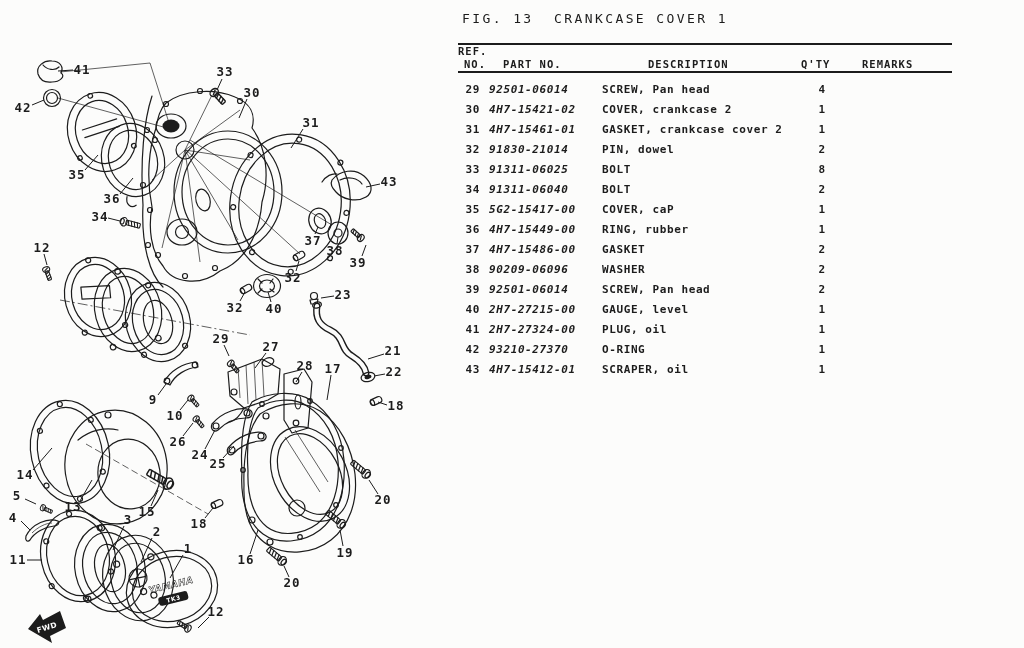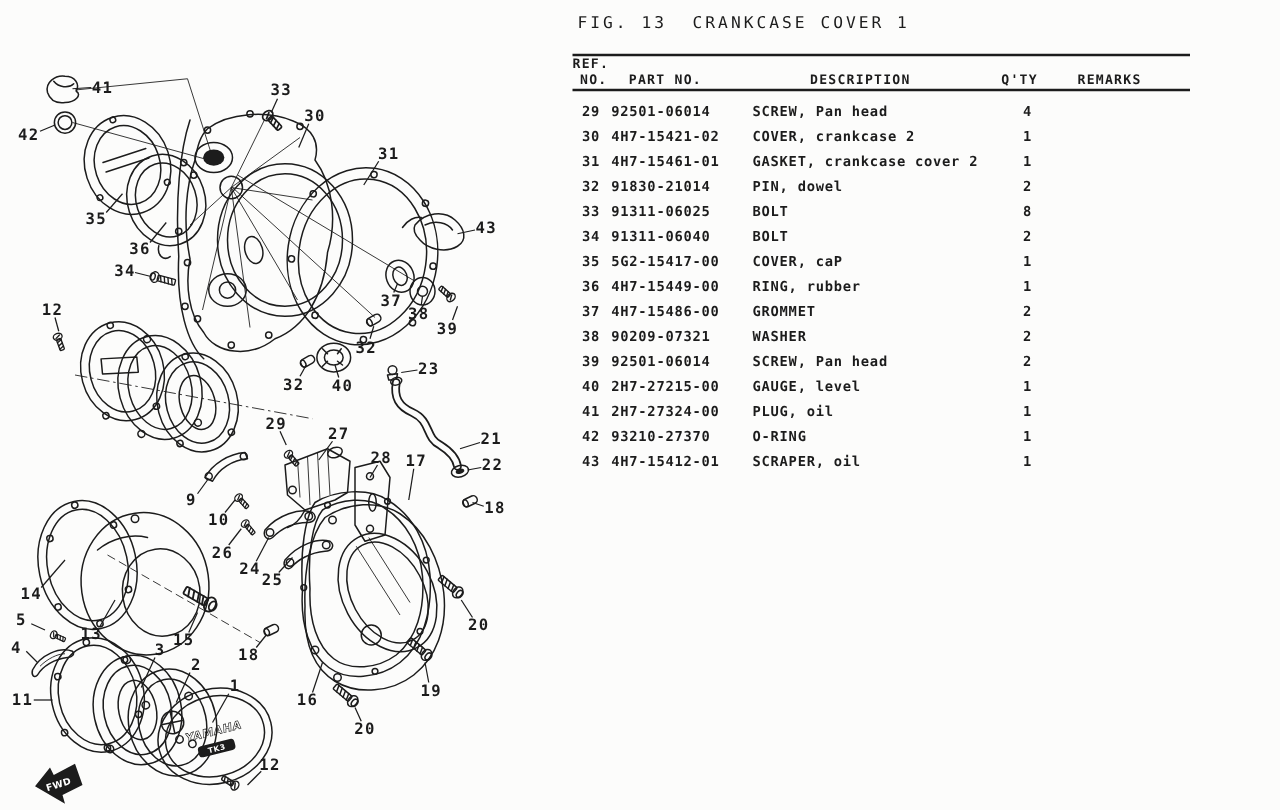--- a/index.html
+++ b/index.html
@@ -20,21 +20,21 @@
   .thead{position:absolute;font-size:10.5px;font-weight:bold;letter-spacing:1px;white-space:nowrap;}
   #th-ref {left:2px;  top:45px;}
   #th-no  {left:8px;  top:58px;}
   #th-part{left:47px; top:58px;}
   #th-desc{left:192px;top:58px;}
   #th-qty {left:345px;top:58px;}
   #th-rem {left:406px;top:58px;}
   #rows{position:absolute;left:0;top:80px;width:568px;}
   .trow{display:flex;height:20px;line-height:20px;font-size:11px;font-weight:bold;letter-spacing:0.6px;white-space:pre;}
   .c-ref{width:24px;text-align:right;}
-  .c-part{margin-left:9px;width:104px;}
+  .c-part{margin-left:9px;width:104px;font-style:italic;}
   .c-desc{margin-left:9px;width:201px;}
   .c-qty{width:38px;text-align:center;}
   .c-rem{margin-left:14px;flex:1;}
   
   #diagram{position:absolute;left:0;top:0;}
   .ln{fill:none;stroke:#1c1c1c;stroke-width:1.2;stroke-linejoin:round;stroke-linecap:round;}
   .thin{fill:none;stroke:#1c1c1c;stroke-width:0.7;}
   .dark{fill:#1c1c1c;stroke:none;}
   .cnum{font:bold 12.5px "DejaVu Sans Mono",monospace;fill:#1c1c1c;letter-spacing:1px;}
   .cline{stroke:#1c1c1c;stroke-width:1;}
@@ -518,21 +518,21 @@
   <div class="rule" id="rule-head"></div>
   <div id="rows">
       <div class="trow"><span class="c-ref">29</span><span class="c-part">92501-06014</span><span class="c-desc">SCREW, Pan head</span><span class="c-qty">4</span><span class="c-rem"></span></div>
       <div class="trow"><span class="c-ref">30</span><span class="c-part">4H7-15421-02</span><span class="c-desc">COVER, crankcase 2</span><span class="c-qty">1</span><span class="c-rem"></span></div>
       <div class="trow"><span class="c-ref">31</span><span class="c-part">4H7-15461-01</span><span class="c-desc">GASKET, crankcase cover 2</span><span class="c-qty">1</span><span class="c-rem"></span></div>
       <div class="trow"><span class="c-ref">32</span><span class="c-part">91830-21014</span><span class="c-desc">PIN, dowel</span><span class="c-qty">2</span><span class="c-rem"></span></div>
       <div class="trow"><span class="c-ref">33</span><span class="c-part">91311-06025</span><span class="c-desc">BOLT</span><span class="c-qty">8</span><span class="c-rem"></span></div>
       <div class="trow"><span class="c-ref">34</span><span class="c-part">91311-06040</span><span class="c-desc">BOLT</span><span class="c-qty">2</span><span class="c-rem"></span></div>
       <div class="trow"><span class="c-ref">35</span><span class="c-part">5G2-15417-00</span><span class="c-desc">COVER, caP</span><span class="c-qty">1</span><span class="c-rem"></span></div>
       <div class="trow"><span class="c-ref">36</span><span class="c-part">4H7-15449-00</span><span class="c-desc">RING, rubber</span><span class="c-qty">1</span><span class="c-rem"></span></div>
-      <div class="trow"><span class="c-ref">37</span><span class="c-part">4H7-15486-00</span><span class="c-desc">GROMMET</span><span class="c-qty">2</span><span class="c-rem"></span></div>
-      <div class="trow"><span class="c-ref">38</span><span class="c-part">90209-07321</span><span class="c-desc">WASHER</span><span class="c-qty">2</span><span class="c-rem"></span></div>
+      <div class="trow"><span class="c-ref">37</span><span class="c-part">4H7-15486-00</span><span class="c-desc">GASKET</span><span class="c-qty">2</span><span class="c-rem"></span></div>
+      <div class="trow"><span class="c-ref">38</span><span class="c-part">90209-06096</span><span class="c-desc">WASHER</span><span class="c-qty">2</span><span class="c-rem"></span></div>
       <div class="trow"><span class="c-ref">39</span><span class="c-part">92501-06014</span><span class="c-desc">SCREW, Pan head</span><span class="c-qty">2</span><span class="c-rem"></span></div>
       <div class="trow"><span class="c-ref">40</span><span class="c-part">2H7-27215-00</span><span class="c-desc">GAUGE, level</span><span class="c-qty">1</span><span class="c-rem"></span></div>
       <div class="trow"><span class="c-ref">41</span><span class="c-part">2H7-27324-00</span><span class="c-desc">PLUG, oil</span><span class="c-qty">1</span><span class="c-rem"></span></div>
       <div class="trow"><span class="c-ref">42</span><span class="c-part">93210-27370</span><span class="c-desc">O-RING</span><span class="c-qty">1</span><span class="c-rem"></span></div>
       <div class="trow"><span class="c-ref">43</span><span class="c-part">4H7-15412-01</span><span class="c-desc">SCRAPER, oil</span><span class="c-qty">1</span><span class="c-rem"></span></div>
     </div>
 </div>
 
 </body></html>

